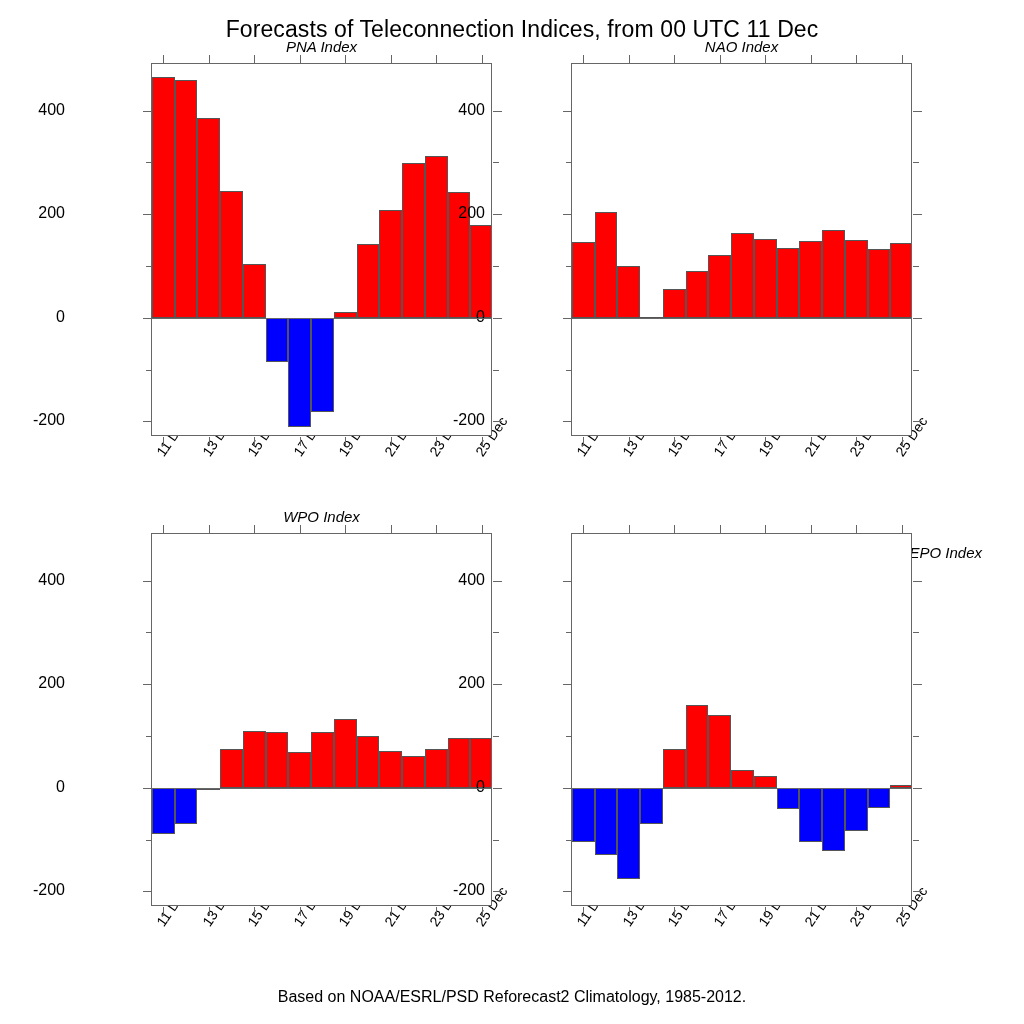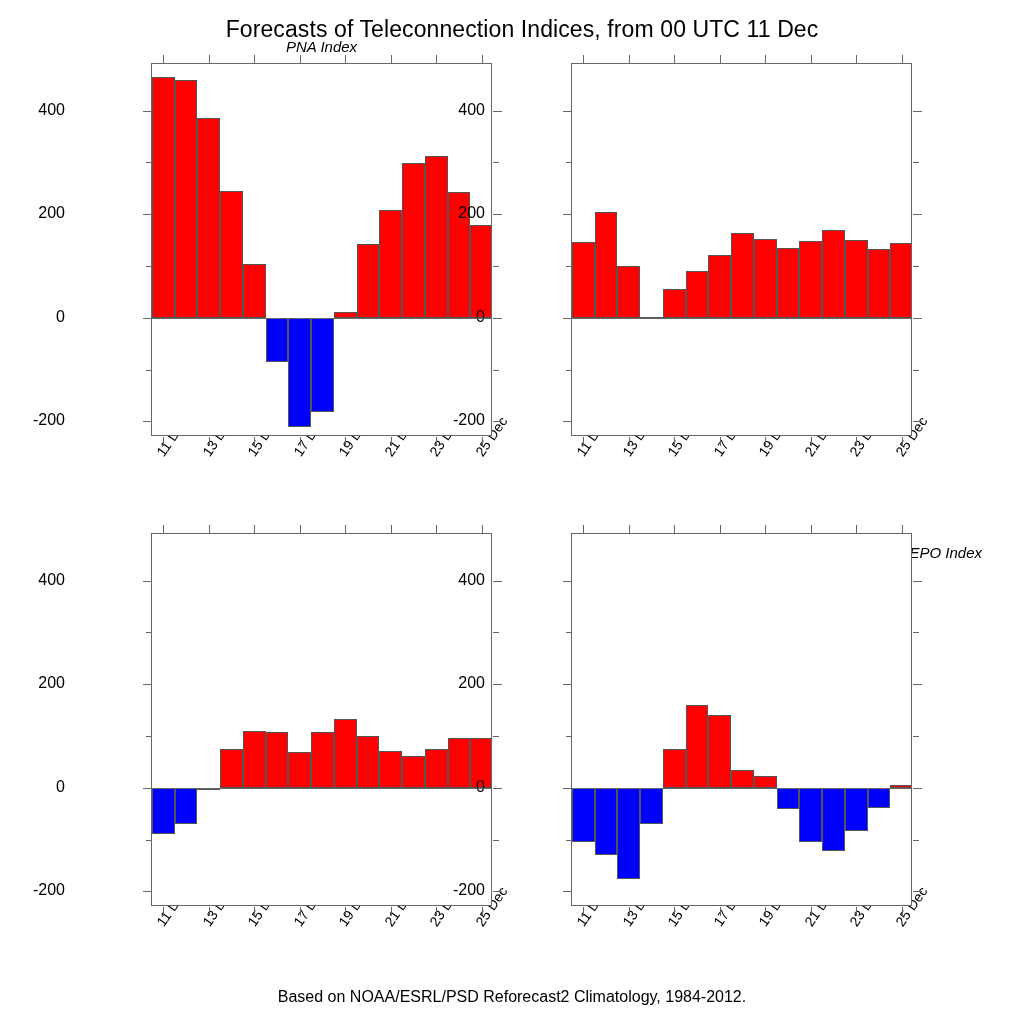--- a/index.html
+++ b/index.html
@@ -157,20 +157,21 @@
           <div class="tick-x major" style="left: 193.233px; top: -9px;"></div>
           <div class="tick-x major" style="left: 238.7px; top: 373px;"></div>
           <div class="tick-x major" style="left: 238.7px; top: -9px;"></div>
           <div class="tick-x major" style="left: 284.167px; top: 373px;"></div>
           <div class="tick-x major" style="left: 284.167px; top: -9px;"></div>
           <div class="tick-x major" style="left: 329.633px; top: 373px;"></div>
           <div class="tick-x major" style="left: 329.633px; top: -9px;"></div>
         </div>
       </div>
       <div class="panel" style="left: 501px; top: 38px; width: 481px; height: 483px;">
+        <div class="panel-title" style="top: 0px; left: 0px; width: 481px; text-align: center;">NAO Index</div>
         <div class="ylabel" style="left: -68px; width: 52px; top: 382.458px;">-200</div>
         <div class="ylabel" style="left: -68px; width: 52px; top: 278.847px;">0</div>
         <div class="ylabel" style="left: -68px; width: 52px; top: 175.236px;">200</div>
         <div class="ylabel" style="left: -68px; width: 52px; top: 71.625px;">400</div>
         <div class="xlabel" style="left: 72.3667px; top: 412px;">11 Dec</div>
         <div class="xlabel" style="left: 117.833px; top: 412px;">13 Dec</div>
         <div class="xlabel" style="left: 163.3px; top: 412px;">15 Dec</div>
         <div class="xlabel" style="left: 208.767px; top: 412px;">17 Dec</div>
         <div class="xlabel" style="left: 254.233px; top: 412px;">19 Dec</div>
         <div class="xlabel" style="left: 299.7px; top: 412px;">21 Dec</div>
@@ -221,20 +222,21 @@
           <div class="tick-x major" style="left: 193.233px; top: -9px;"></div>
           <div class="tick-x major" style="left: 238.7px; top: 373px;"></div>
           <div class="tick-x major" style="left: 238.7px; top: -9px;"></div>
           <div class="tick-x major" style="left: 284.167px; top: 373px;"></div>
           <div class="tick-x major" style="left: 284.167px; top: -9px;"></div>
           <div class="tick-x major" style="left: 329.633px; top: 373px;"></div>
           <div class="tick-x major" style="left: 329.633px; top: -9px;"></div>
         </div>
       </div>
       <div class="panel" style="left: 81px; top: 508px; width: 481px; height: 483px;">
+        <div class="panel-title" style="top: 0px; left: 0px; width: 481px; text-align: center;">WPO Index</div>
         <div class="ylabel" style="left: -68px; width: 52px; top: 382.458px;">-200</div>
         <div class="ylabel" style="left: -68px; width: 52px; top: 278.847px;">0</div>
         <div class="ylabel" style="left: -68px; width: 52px; top: 175.236px;">200</div>
         <div class="ylabel" style="left: -68px; width: 52px; top: 71.625px;">400</div>
         <div class="xlabel" style="left: 72.3667px; top: 412px;">11 Dec</div>
         <div class="xlabel" style="left: 117.833px; top: 412px;">13 Dec</div>
         <div class="xlabel" style="left: 163.3px; top: 412px;">15 Dec</div>
         <div class="xlabel" style="left: 208.767px; top: 412px;">17 Dec</div>
         <div class="xlabel" style="left: 254.233px; top: 412px;">19 Dec</div>
         <div class="xlabel" style="left: 299.7px; top: 412px;">21 Dec</div>
@@ -351,15 +353,15 @@
           <div class="tick-x major" style="left: 238.7px; top: 373px;"></div>
           <div class="tick-x major" style="left: 238.7px; top: -9px;"></div>
           <div class="tick-x major" style="left: 284.167px; top: 373px;"></div>
           <div class="tick-x major" style="left: 284.167px; top: -9px;"></div>
           <div class="tick-x major" style="left: 329.633px; top: 373px;"></div>
           <div class="tick-x major" style="left: 329.633px; top: -9px;"></div>
         </div>
       </div>
     </div>
 
-  <div class="caption">Based on NOAA/ESRL/PSD Reforecast2 Climatology, 1984-2012.</div>
+  <div class="caption">Based on NOAA/ESRL/PSD Reforecast2 Climatology, 1985-2012.</div>
 
 </div>
 
 </body></html>

